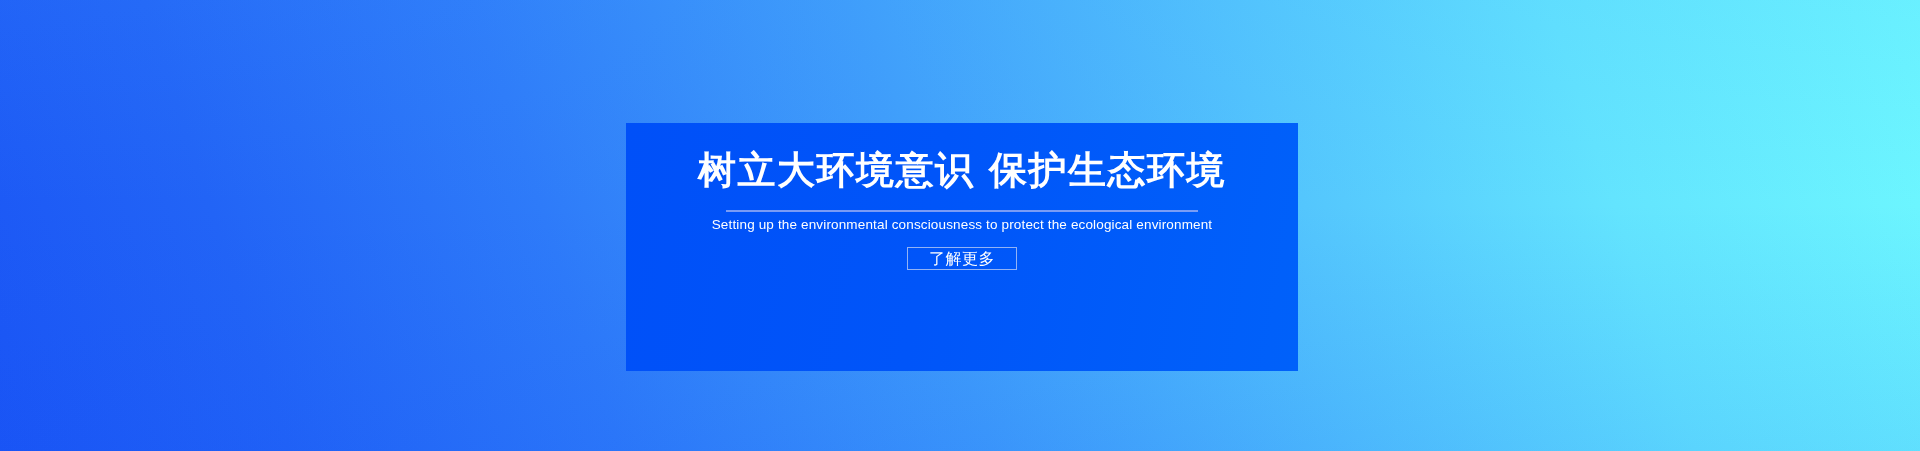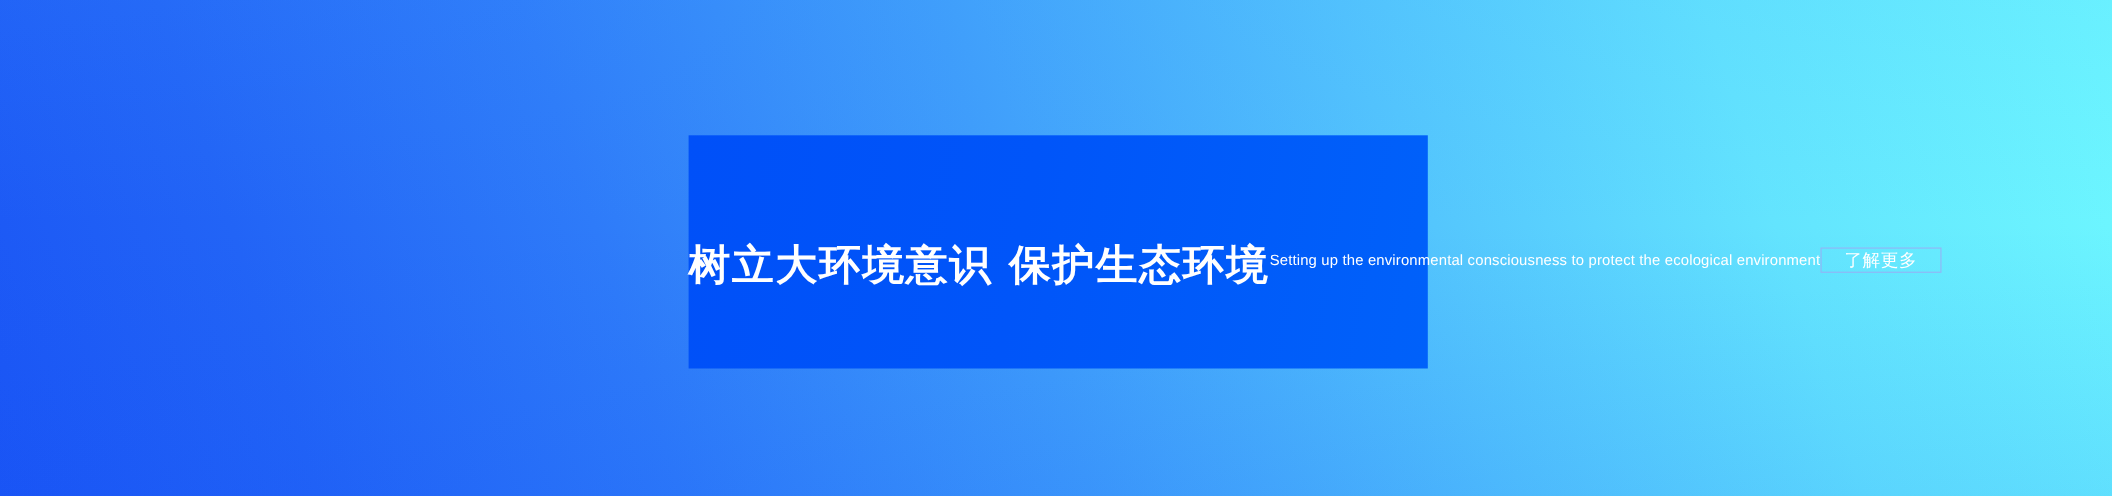--- a/index.html
+++ b/index.html
@@ -46,25 +46,25 @@
       );
     pointer-events: none;
   }
 
   
   #content-panel {
     position: absolute;
     left: 626px;
     top: 123px;
     width: 672px;
-    height: 212px;
+    height: 248px;
     background: linear-gradient(100deg, #0050f8 0%, #0055f9 45%, #0061fa 100%);
     box-sizing: border-box;
     display: flex;
-    flex-direction: row;
+    flex-direction: column;
     align-items: center;
     justify-content: flex-start;
     z-index: 2;
   }
 
   
   .panel-title {
     margin: 0;
     padding-top: 26px;
     font-size: 38px;
@@ -82,21 +82,21 @@
     width: 472px;
     height: 2px;
     margin-top: 17px;
     background: #8fa8f4;
     opacity: 0.85;
   }
 
   
   .panel-subtitle {
     margin: 0;
-    padding-top: 16px;
+    padding-top: 4px;
     font-size: 13.5px;
     line-height: 1.3;
     font-weight: normal;
     color: #ffffff;
     letter-spacing: 0.15px;
     white-space: nowrap;
     text-align: center;
   }
 
   

